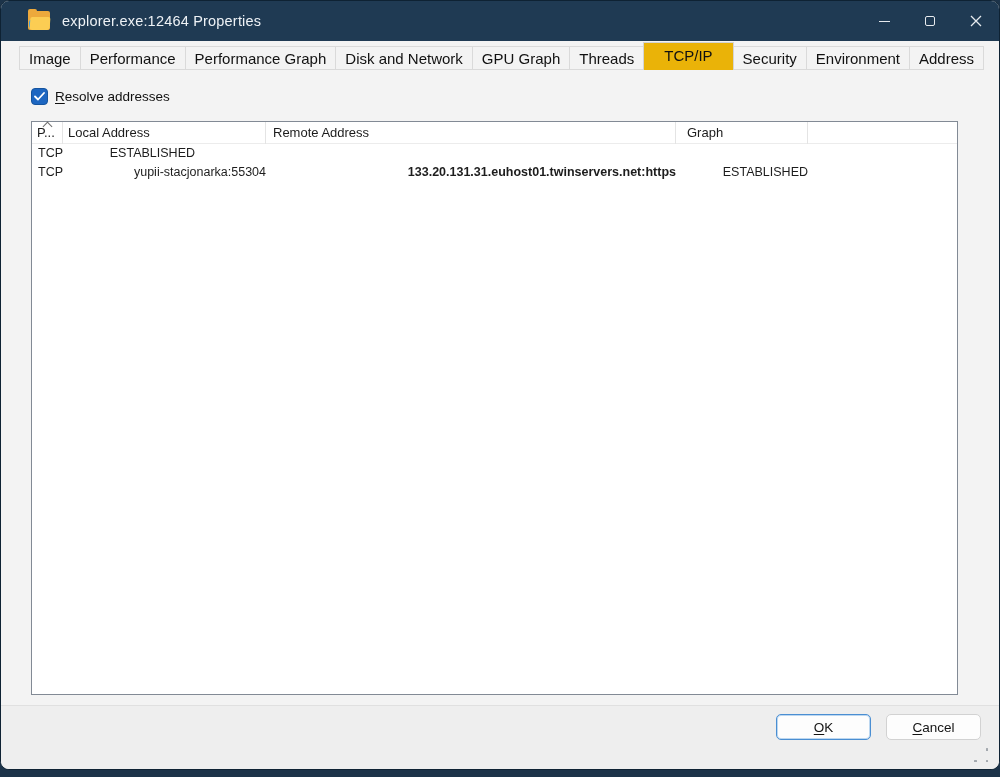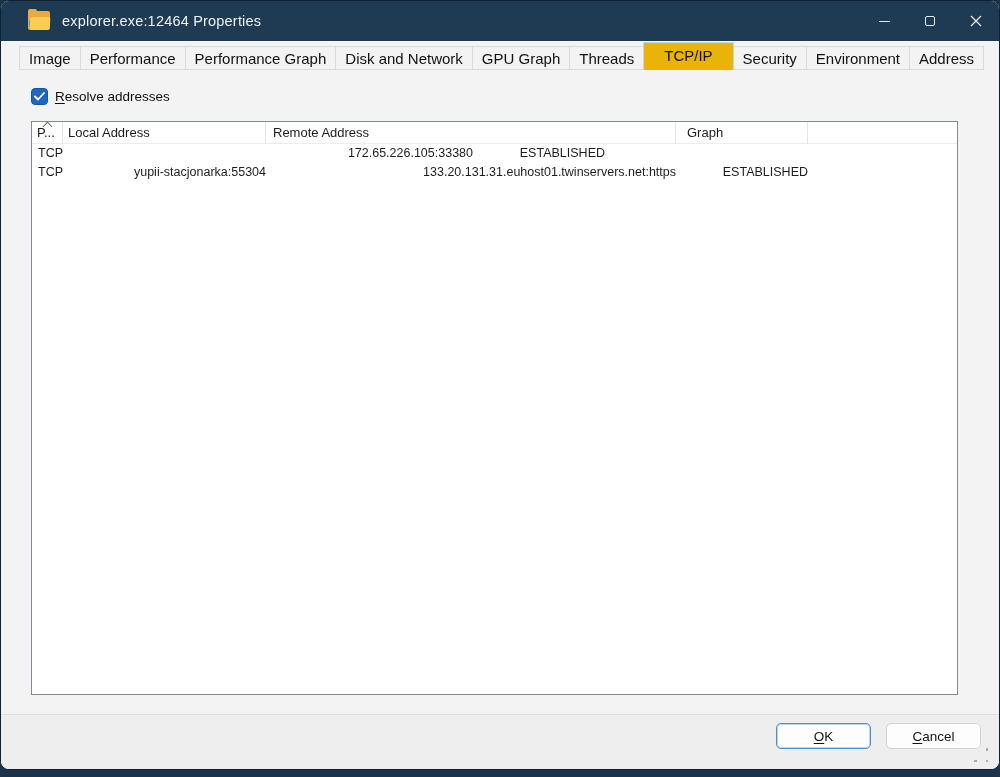--- a/index.html
+++ b/index.html
@@ -75,21 +75,21 @@
     border-top:1.4px solid #6d6d6d; border-left:1.4px solid #6d6d6d;
     transform:rotate(45deg); background:transparent;
   }
   .lrow { display:flex; height:19px;text-align:right; }
   .lcell {
     height:19px; line-height:18px; font-size:12.5px; color:#1d1d1d;
     white-space:nowrap; overflow:hidden;
   }
   
   .footer {
-    position:absolute; left:0; right:0; bottom:0; height:55px;
+    position:absolute; left:0; right:0; bottom:0; height:64px;
     background:#eeeeee; border-top:1px solid #e0e0e0;
   }
   .btn {
     position:absolute; top:8px; width:95px; height:26px; border-radius:5px;
     background:#fdfdfd; font-size:13.5px; color:#141414;
     display:flex; align-items:center; justify-content:center;
     font-family:"Liberation Sans", sans-serif;
   }
   .btn-ok { left:775px; border:1px solid #4a8ed2; box-shadow:0 0 0 1px #bcd7f0 inset; }
   .btn-cancel { left:885px; border:1px solid #d2d2d2; }
@@ -153,27 +153,26 @@
     <div class="list-header">
       <span class="sort-arrow"></span>
     <div class="hcell" style="width: 31px; padding-left: 5px;">P...</div>
         <div class="hcell" style="width: 203px; padding-left: 5px;">Local Address</div>
         <div class="hcell" style="width: 410px; padding-left: 7px;">Remote Address</div>
         <div class="hcell" style="width: 132px; padding-left: 11px;">Graph</div>
       </div>
     <div>
         <div class="lrow">
           <div class="lcell" style="width: 31px; padding-left: 5px;">TCP</div>
-          <div class="lcell" style="width: 410px; padding-left: 7px;">172.65.226.105:33380</div>
           <div class="lcell" style="width: 132px; padding-left: 11px;">ESTABLISHED</div>
         </div>
         <div class="lrow">
           <div class="lcell" style="width: 31px; padding-left: 5px;">TCP</div>
           <div class="lcell" style="width: 203px; padding-left: 5px;">yupii-stacjonarka:55304</div>
-          <div class="lcell" style="width: 410px; padding-left: 7px;">133.20.131.31.euhost01.twinservers.net:https</div>
+          <div class="lcell" style="width: 410px; padding-left: 7px; font-weight: bold;">133.20.131.31.euhost01.twinservers.net:https</div>
           <div class="lcell" style="width: 132px; padding-left: 11px;">ESTABLISHED</div>
         </div>
       </div>
   </div>
 
   <div class="footer">
     <div class="btn btn-ok">
         <span><span class="mn">O</span><span>K</span></span>
       </div>
     <div class="btn btn-cancel">

